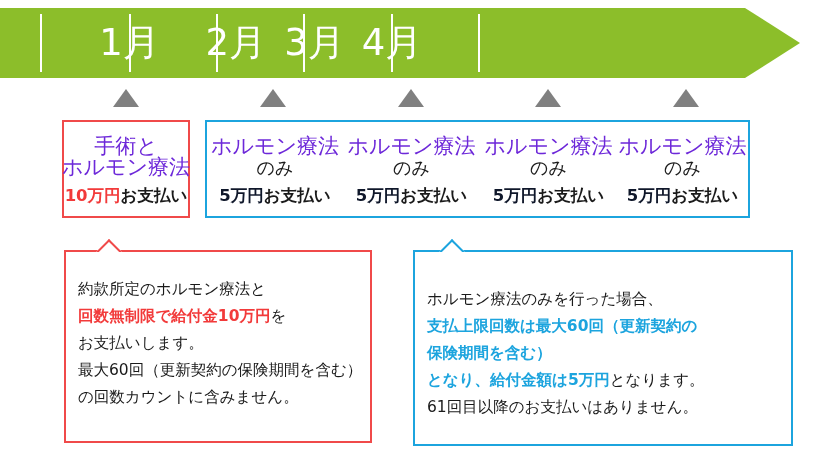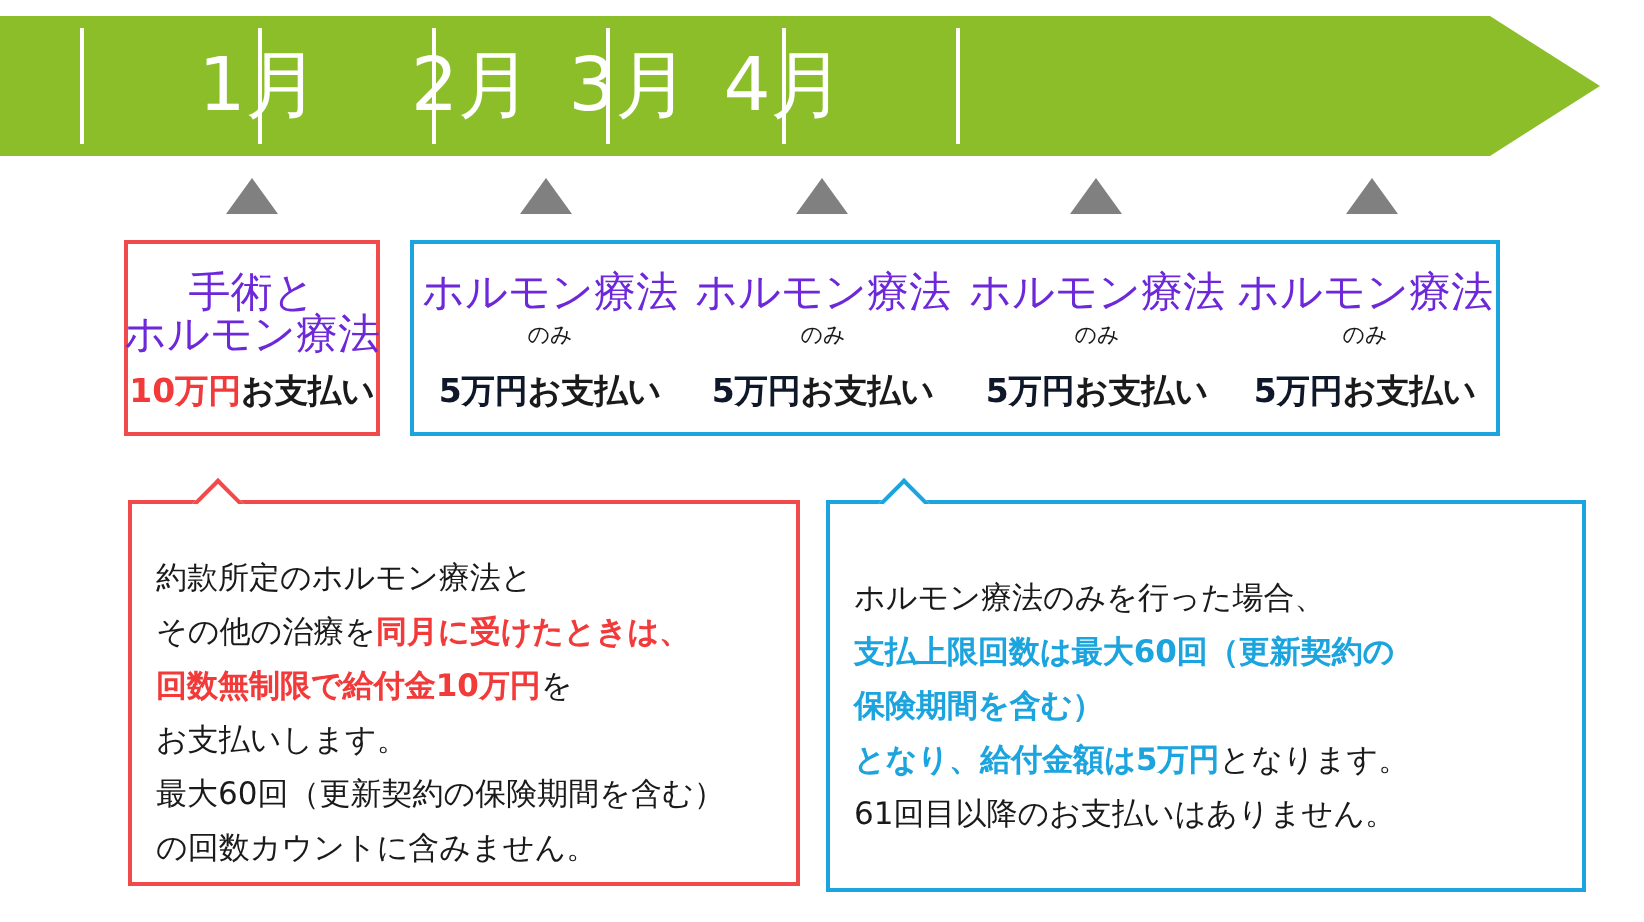--- a/index.html
+++ b/index.html
@@ -97,21 +97,21 @@
     text-align: center;
   }
   .cell .l1 {
     font-size: 21px;
     font-weight: 400;
     color: #6d28d9;
     line-height: 21px;
     white-space: nowrap;
   }
   .cell .l2 {
-    font-size: 11px;
+    font-size: 18px;
     font-weight: 400;
     color: #1a1a1a;
     line-height: 21px;
     white-space: nowrap;
   }
   .cell .pay {
     margin-top: 7px;
     font-size: 16.5px;
     font-weight: 700;
     line-height: 21px;
@@ -146,21 +146,21 @@
     top: 7px;
     width: 22px;
     height: 22px;
     transform: rotate(45deg);
     background: #ffffff;
   }
 
   #callout-red {
     left: 64px;
     top: 250px;
-    width: 336px;
+    width: 308px;
     height: 193px;
   }
   #callout-red .body {
     border: 2px solid #F04A4A;
   }
   #callout-red .notch { left: 26px; }
   #callout-red .notch::before {
     border-top: 2px solid #F04A4A;
     border-left: 2px solid #F04A4A;
   }
@@ -269,21 +269,20 @@
       <span class="amt-blue">5万円</span><span>お支払い</span>
     </div>
   </div>
 </div>
 
 <div id="callout-red" class="callout">
   <div class="body"></div>
   <div class="notch"></div>
   <div class="lines">
     <div class="line">約款所定のホルモン療法と</div>
-    <div class="line"><span>その他の治療を</span><span class="em-red">同月に受けたときは、</span></div>
     <div class="line"><span class="em-red">回数無制限で給付金10万円</span><span>を</span></div>
     <div class="line">お支払いします。</div>
     <div class="line">最大60回（更新契約の保険期間を含む）</div>
     <div class="line">の回数カウントに含みません。</div>
   </div>
 </div>
 
 <div id="callout-blue" class="callout">
   <div class="body"></div>
   <div class="notch"></div>

